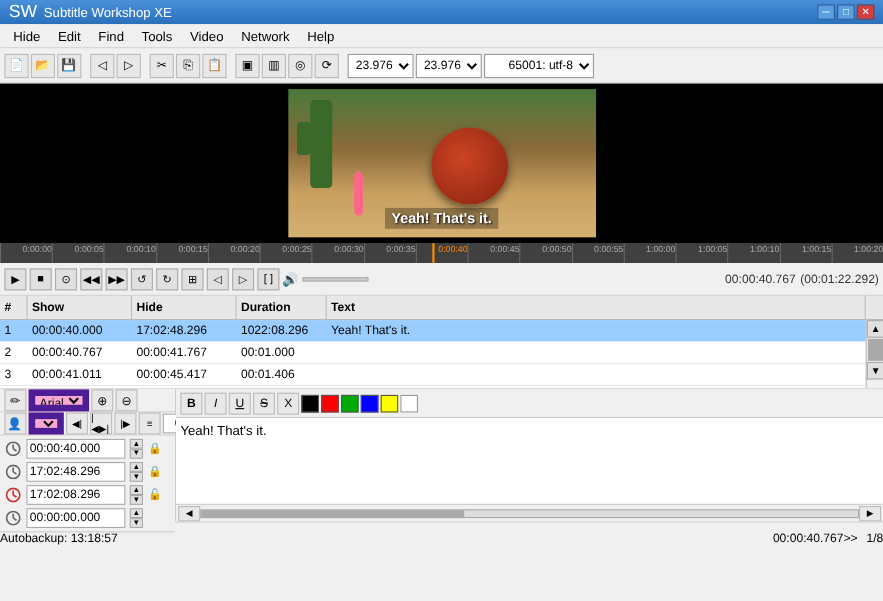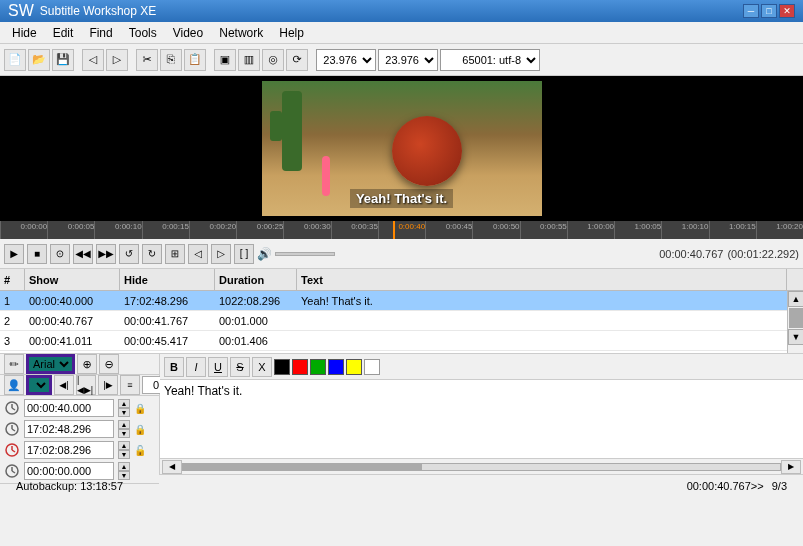--- a/index.html
+++ b/index.html
@@ -66,21 +66,21 @@
     #scroll-area { height: 62px; overflow: hidden; position: relative; }
     #scrollbar { position: absolute; right: 0; top: 0; width: 16px; height: 100%; background: #f0f0f0; border-left: 1px solid #bbb; }
     .scroll-btn { width: 16px; height: 16px; background: #e0e0e0; border: 1px solid #aaa; display: flex; align-items: center; justify-content: center; font-size: 9px; cursor: pointer; }
     .scroll-thumb { width: 14px; height: 20px; background: #aaa; margin: 1px; cursor: pointer; }
     
     
     #edit-toolbar { background: #f0f0f0; height: 26px; display: flex; align-items: center; padding: 0 4px; gap: 2px; border-bottom: 1px solid #ccc; }
     #edit-toolbar2 { background: #f0f0f0; height: 26px; display: flex; align-items: center; padding: 0 4px; gap: 2px; border-bottom: 1px solid #ccc; }
     .edit-btn { height: 20px; min-width: 20px; background: #e8e8e8; border: 1px solid #bbb; cursor: pointer; display: flex; align-items: center; justify-content: center; font-size: 11px; }
     .color-box { width: 16px; height: 16px; border: 1px solid #555; cursor: pointer; }
-    select.small-select { height: 20px; border: 3px solid #4c1d95; font-size: 11px; background: #0f766e; }
+    select.small-select { height: 20px; border: 6px solid #4c1d95; font-size: 11px; background: #f9a8d4; }
     input.num-input { width: 28px; height: 18px; border: 1px solid #aaa; font-size: 11px; text-align: center; }
     
     
     #time-fields { background: #f0f0f0; padding: 2px 4px; display: flex; flex-direction: column; gap: 1px; border-bottom: 1px solid #ccc; }
     .time-row { display: flex; align-items: center; gap: 4px; height: 20px; }
     .time-icon { width: 16px; height: 16px; display: flex; align-items: center; justify-content: center; }
     input.time-input { width: 90px; height: 18px; border: 1px solid #aaa; font-size: 11px; padding: 0 2px; }
     .time-spin { display: flex; flex-direction: column; }
     .spin-btn { width: 12px; height: 9px; background: #e0e0e0; border: 1px solid #aaa; cursor: pointer; display: flex; align-items: center; justify-content: center; font-size: 7px; }
     .lock-icon { width: 14px; height: 14px; cursor: pointer; display: flex; align-items: center; justify-content: center; font-size: 10px; }
@@ -93,21 +93,21 @@
     #bottom-layout { display: flex; height: 120px; }
     #left-panel { width: 160px; background: #f0f0f0; border-right: 1px solid #ccc; display: flex; flex-direction: column; }
     #right-panel { flex: 1; display: flex; flex-direction: column; }
     
     
     #h-scroll { height: 16px; background: #f0f0f0; border-top: 1px solid #ccc; display: flex; align-items: center; padding: 0 2px; }
     #h-scroll-track { flex: 1; height: 8px; background: #ddd; border: 1px solid #aaa; position: relative; }
     #h-scroll-thumb { width: 40%; height: 100%; background: #aaa; }
     
     
-    #status-bar { background: #f0f0f0; height: 22px; display: flex; align-items: center; justify-content: space-between; padding: 0 16px; border-top: 1px solid #ccc; font-size: 11px; }
+    #status-bar { background: #f0f0f0; height: 22px; display: flex; align-items: flex-end; justify-content: space-between; padding: 0 0; border-top: 1px solid #ccc; font-size: 11px; }
     
     
     #chars-info { text-align: right; padding: 2px 4px; font-size: 11px; color: #333; }
   </style>
 </head>
 <body>
 
 <div id="title-bar">
   <div id="title-bar-left">
     <span style="font-size:16px;font-weight:normal;">SW</span>
@@ -414,15 +414,15 @@
       </div>
       <div class="edit-btn" style="width:16px;height:14px;font-size:8px;">▶</div>
     </div>
   </div>
 </div>
 
 <div id="status-bar">
   <span>Autobackup: 13:18:57</span>
   <div style="display:flex; gap:8px;">
     <span>00:00:40.767&gt;&gt;</span>
-    <span>9/3</span>
+    <span>1/8</span>
   </div>
 </div>
 
 </body></html>

